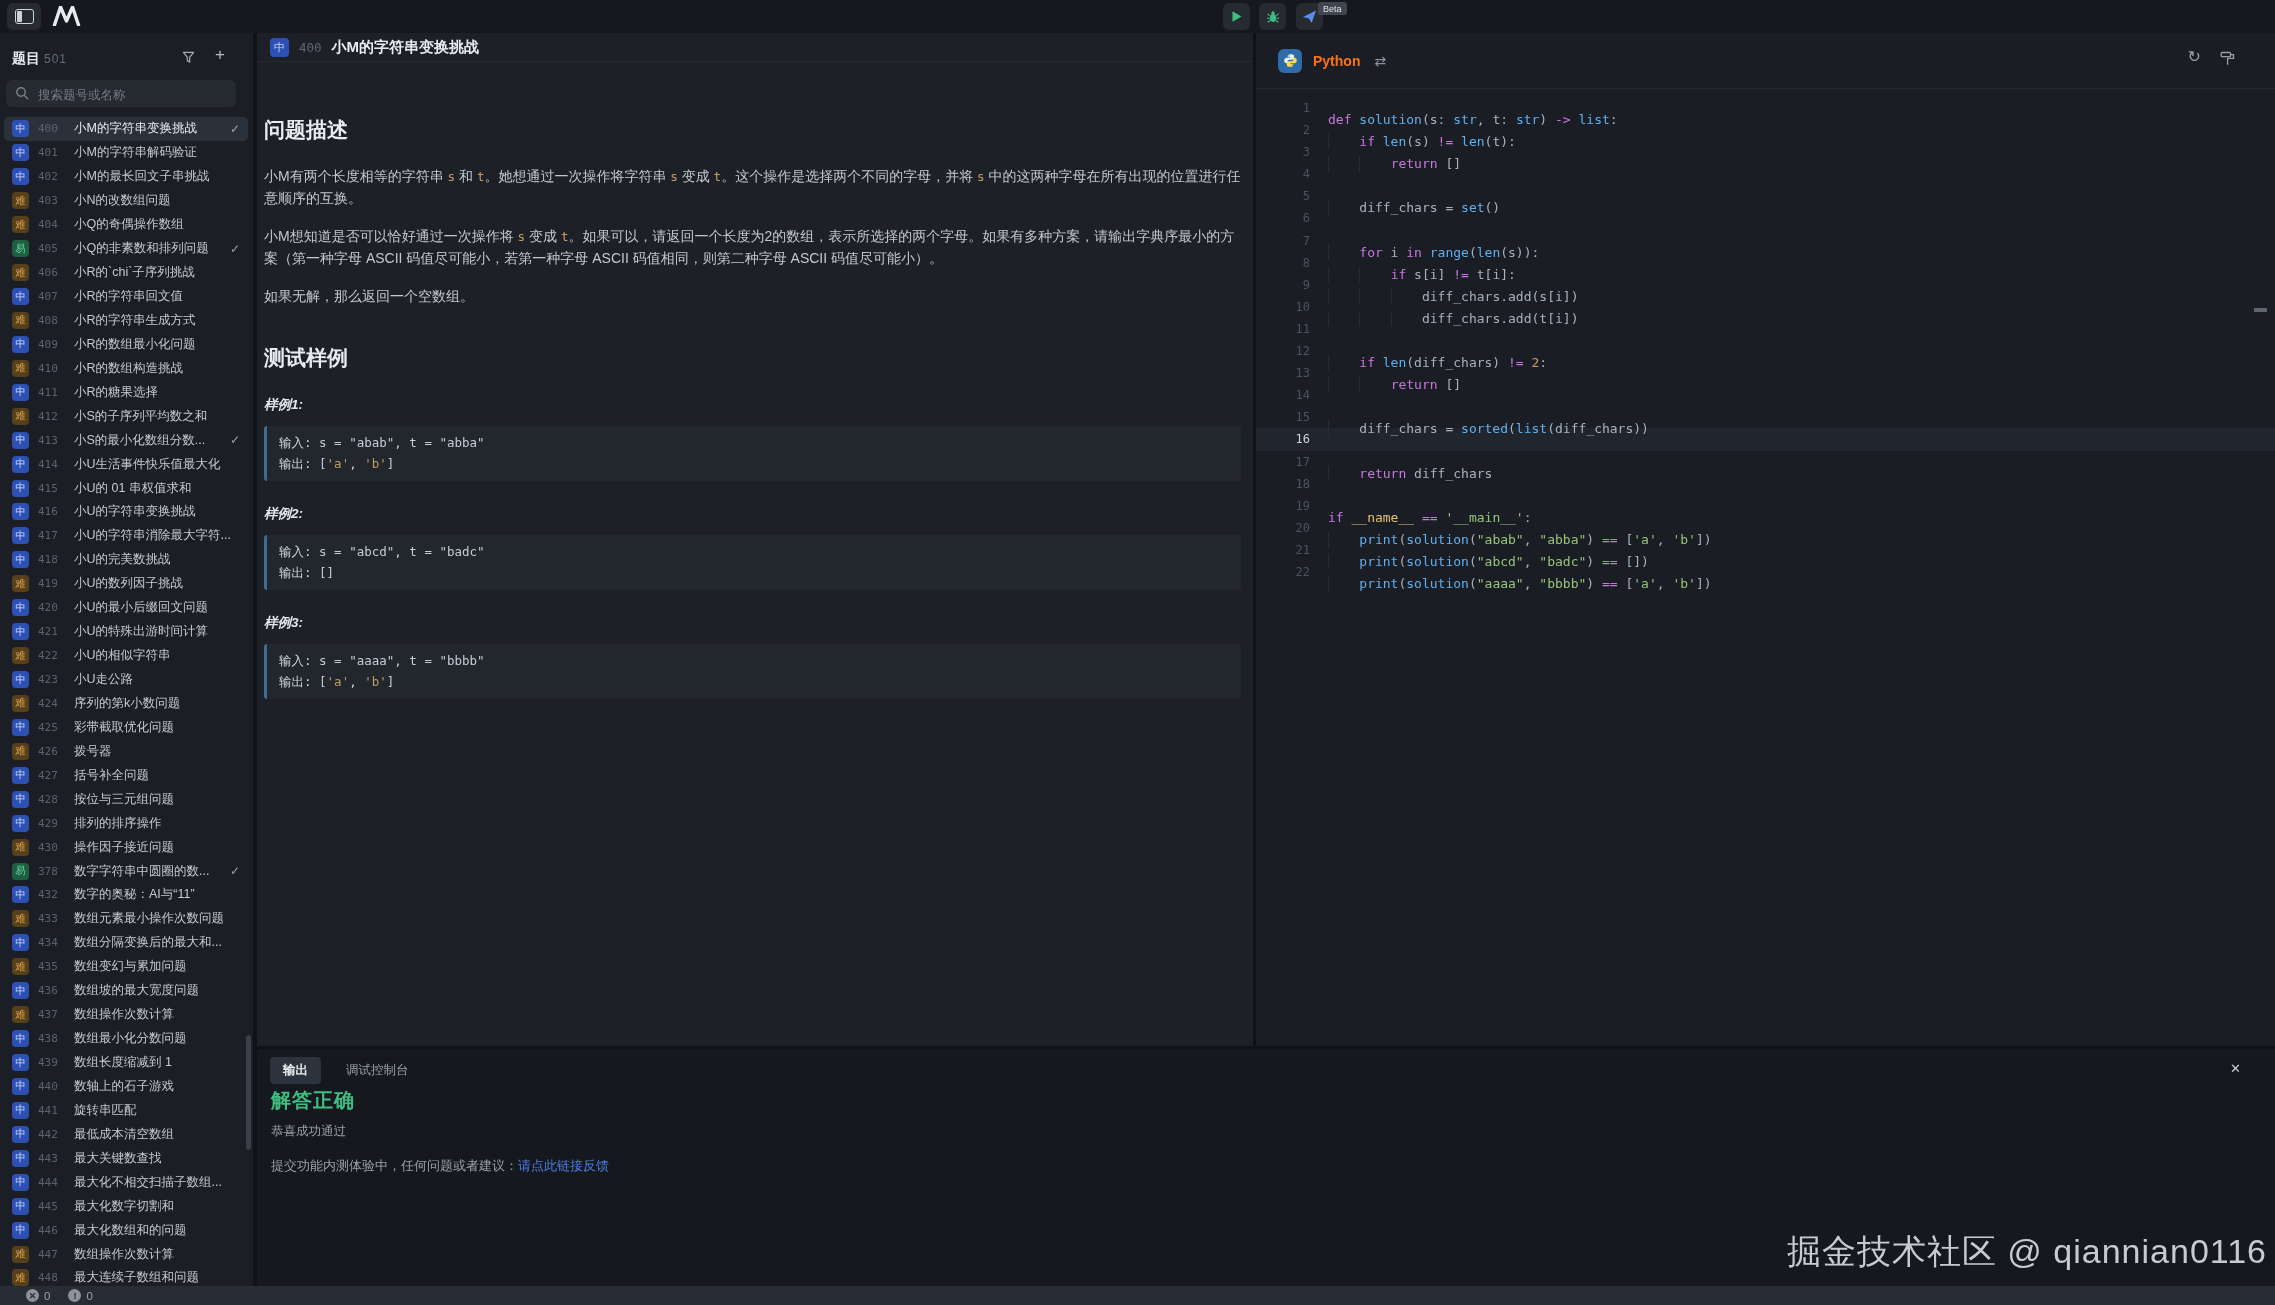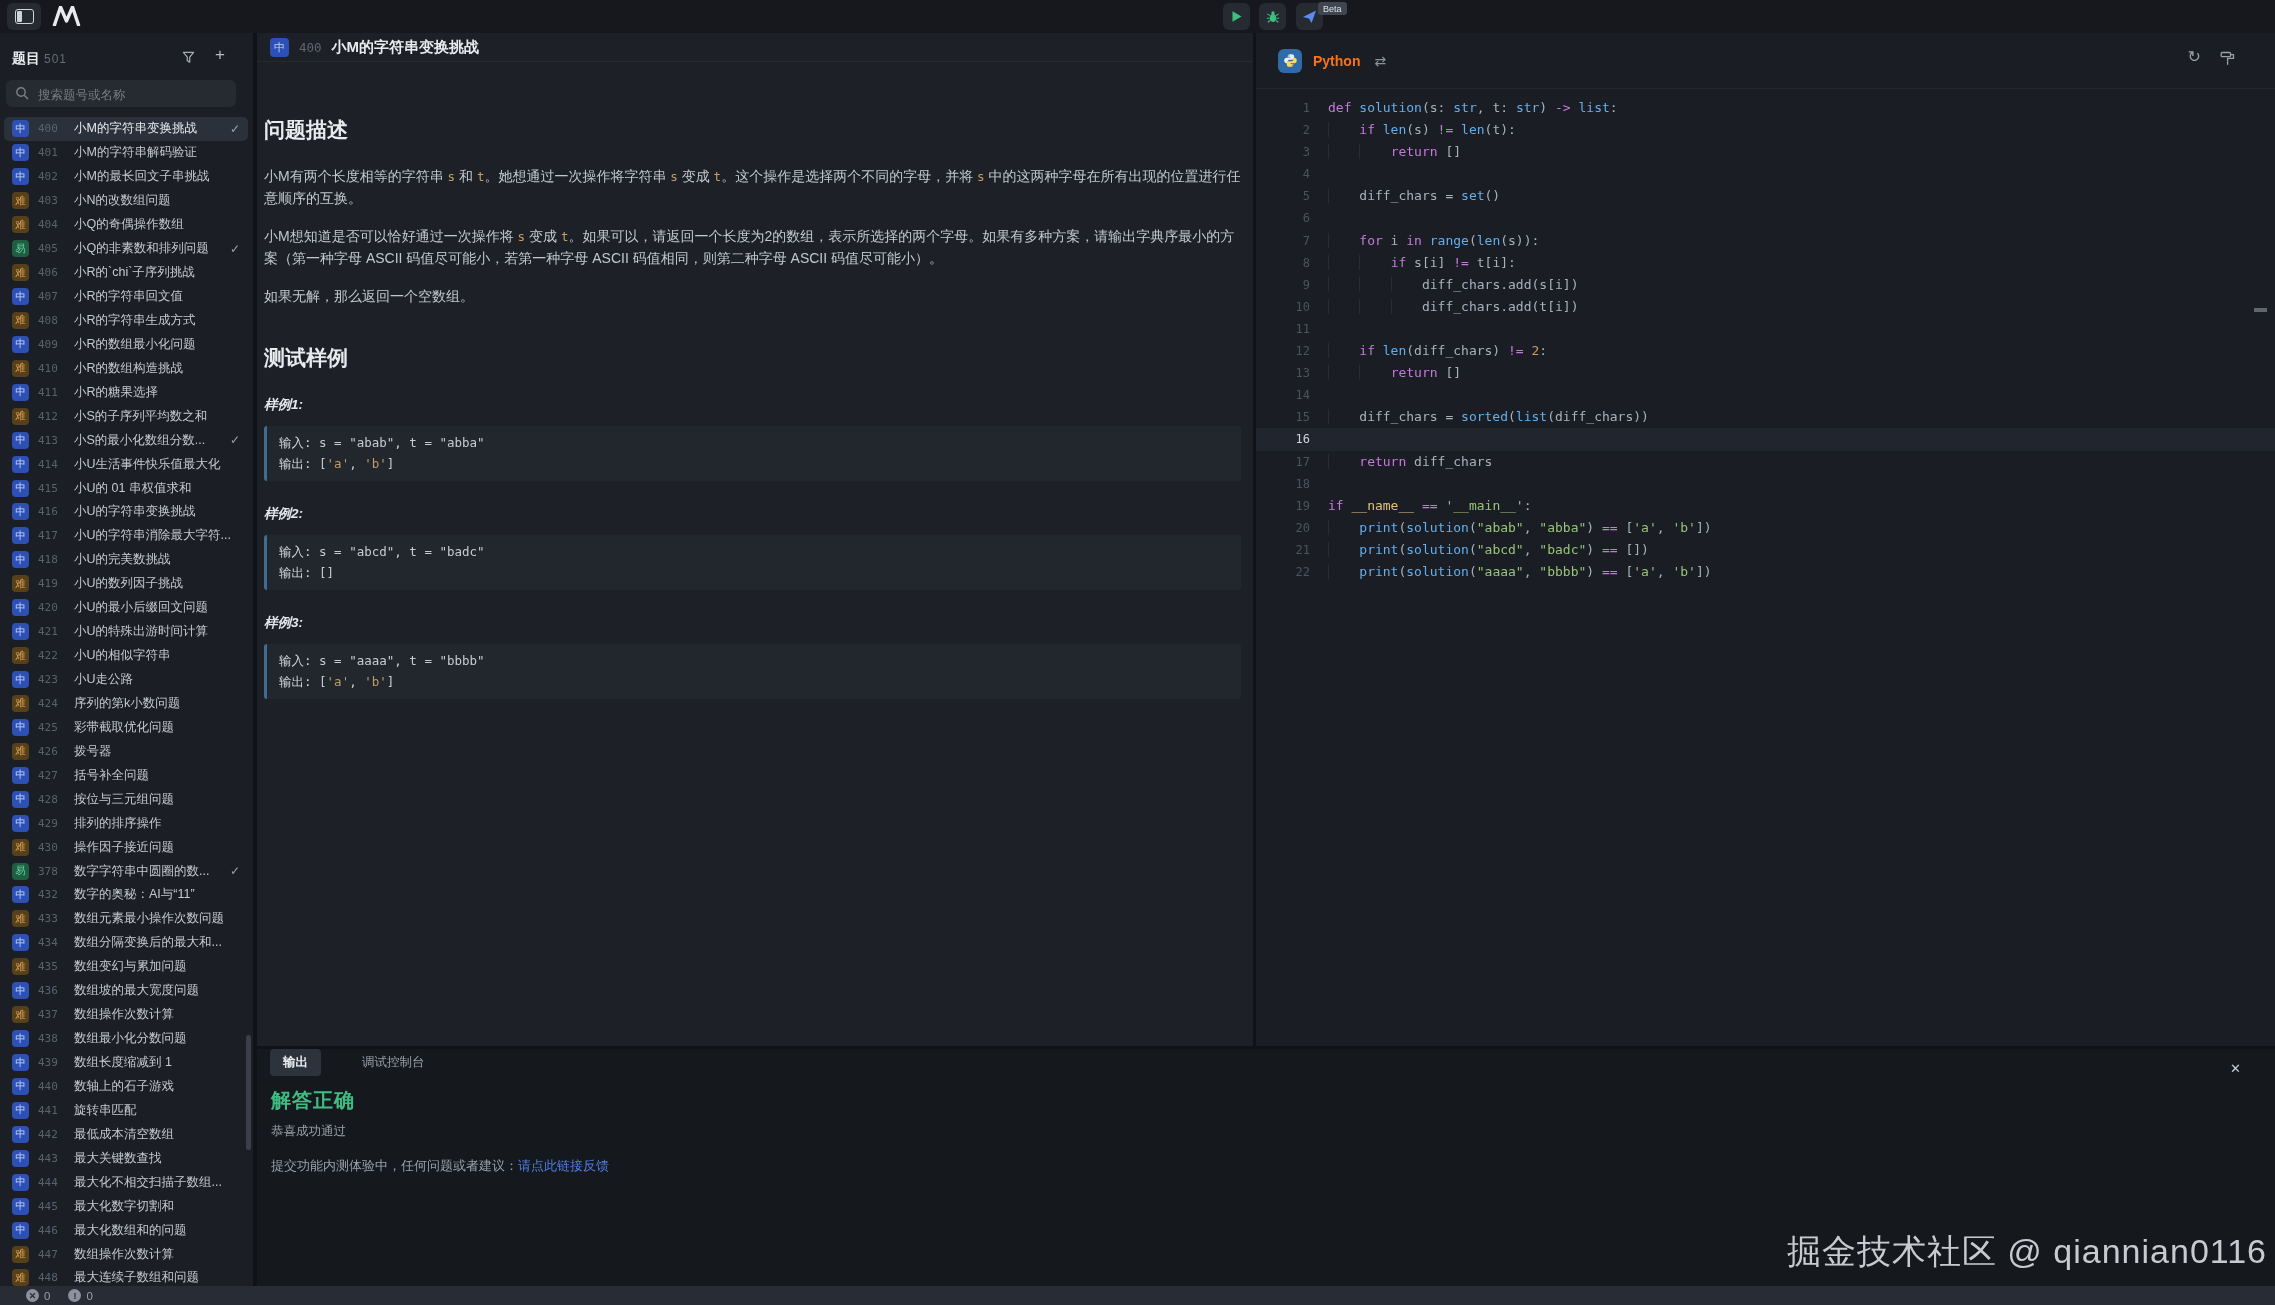--- a/index.html
+++ b/index.html
@@ -73,28 +73,28 @@
   .e-lang{margin-left:11px;font-size:14px;font-weight:bold;color:#f97316;}
   .e-swap{margin-left:14px;font-size:14px;color:#8b929d;cursor:pointer;}
   .e-reset{position:absolute;right:74px;top:16px;font-size:16px;color:#9aa0a8;cursor:pointer;line-height:1;}
   .e-format{position:absolute;right:40px;top:18px;cursor:pointer;}
   .code{position:absolute;left:0;right:0;top:55px;bottom:0;padding-top:9px;
         font-family:"DejaVu Sans Mono",monospace;font-size:13px;}
   .cline{display:flex;height:22.1px;line-height:22.1px;}
   .cline.cur{background:#21262e;}
   .lnum{flex:none;width:72px;box-sizing:border-box;padding-right:18px;text-align:right;color:#4c5360;font-size:12px;}
   .cline.cur .lnum{color:#cfd4db;}
-  .ltext{flex:1;white-space:pre;color:#a9b1bd;}
+  .ltext{flex:1;white-space:pre;color:#a9b1bd;margin-top:12px;}
   .k{color:#c678dd;} .f{color:#61afef;} .s{color:#98c379;} .n{color:#d19a66;} .d{color:#e5c07b;} .o{color:#c678dd;}
   .ind{box-shadow:inset 1px 0 0 #272d36;}
   .ovmark{position:absolute;right:8px;top:275px;width:13px;height:4px;background:#9aa2ac;opacity:.55;}
 
   
   .output{position:absolute;left:257px;top:1049px;width:2018px;height:237px;background:#15181d;}
-  .o-tabs{position:absolute;left:13px;top:0;display:flex;gap:28px;align-items:center;}
+  .o-tabs{position:absolute;left:13px;top:8px;display:flex;gap:12px;align-items:center;}
   .o-tab{padding:5px 13px;font-size:12.5px;color:#9aa1ab;border-radius:4px;cursor:pointer;}
   .o-tab.active{background:#2d333c;color:#e9ebee;font-weight:bold;}
   .o-close{position:absolute;right:34px;top:12px;font-size:13px;color:#c9ced6;cursor:pointer;}
   .o-result{position:absolute;left:14px;top:38px;font-size:20px;font-weight:600;color:#3fbc81;letter-spacing:1px;}
   .o-sub{position:absolute;left:14px;top:74px;font-size:12.5px;color:#9aa1ab;}
   .o-feedback{position:absolute;left:14px;top:108px;font-size:13px;color:#9aa1ab;}
   .o-feedback a{color:#4d7ee2;text-decoration:none;cursor:pointer;}
   .watermark{position:absolute;right:8px;top:180px;font-size:34px;color:#c7cacf;letter-spacing:1px;}
 </style>
 </head>

